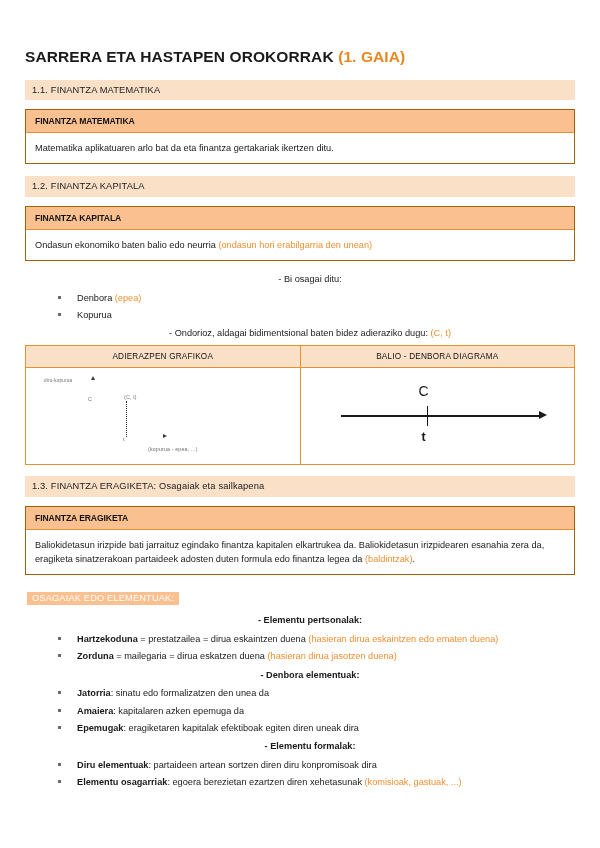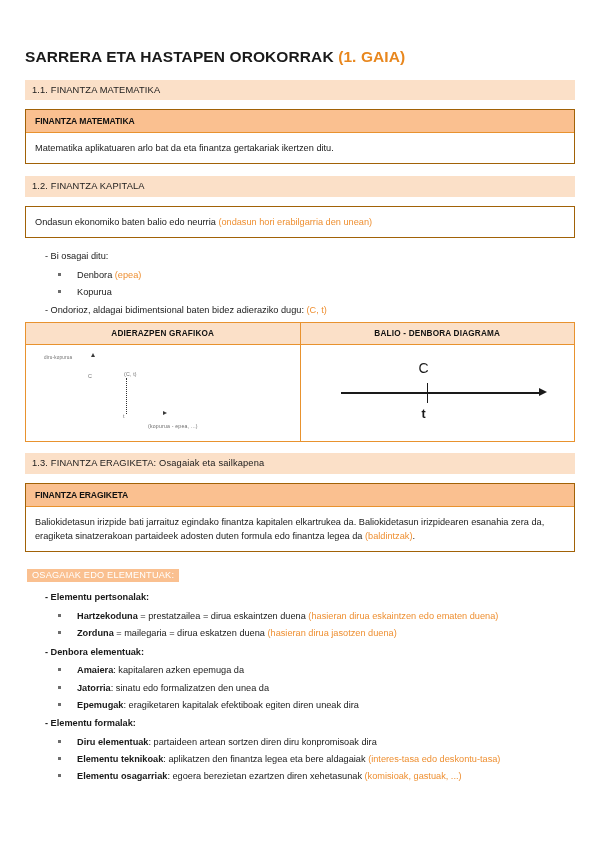--- a/index.html
+++ b/index.html
@@ -72,20 +72,21 @@
     color: #1a1a1a;
   }
   .defbox-body .accent { color: #ee8f31; }
 
   
   .dash-line {
     font-size: 9.2px;
     margin: 0 0 4px 20px;
     line-height: 1.5;
     color: #1a1a1a;
+    text-align: center;
   }
   .dash-line.bold { font-weight: bold; }
   .dash-line .accent { color: #ee8f31; }
 
   
   ul.bul {
     list-style: none;
     margin: 2px 0 5px 0;
     padding: 0 0 0 30px;
   }
@@ -148,21 +149,21 @@
   .diagram-table {
     width: 100%;
     border-collapse: collapse;
     margin: 4px 0 11px 0;
     table-layout: fixed;
   }
   .diagram-table th {
     background: #fbe0c8;
     border: 1px solid #e8922e;
     font-size: 8.2px;
-    font-weight: bold;
+    font-weight: normal;
     letter-spacing: 0.2px;
     padding: 6px 4px;
     text-align: center;
     color: #111;
   }
   .diagram-table td {
     border: 1px solid #e8922e;
     height: 96px;
     vertical-align: top;
     padding: 0;
@@ -252,20 +253,21 @@
   <div class="section-bar">1.1. FINANTZA MATEMATIKA</div>
 
   <div class="defbox">
     <div class="defbox-head">FINANTZA MATEMATIKA</div>
     <div class="defbox-body">Matematika aplikatuaren arlo bat da eta finantza gertakariak ikertzen ditu.</div>
   </div>
 
   <div class="section-bar">1.2. FINANTZA KAPITALA</div>
 
   <div class="defbox">
+    <div class="defbox-head">FINANTZA KAPITALA</div>
     <div class="defbox-body">
       <span>Ondasun ekonomiko baten balio edo neurria </span><span class="accent">(ondasun hori erabilgarria den unean)</span>
     </div>
   </div>
 
   <div class="dash-line">- Bi osagai ditu:</div>
 
   <ul class="bul">
     <li><span>Denbora </span><span class="accent">(epea)</span></li>
     <li><span>Kopurua</span><span class="accent"></span></li>
@@ -321,27 +323,26 @@
   <div><span class="hl-label">OSAGAIAK EDO ELEMENTUAK:</span></div>
 
   <div class="dash-line bold">- Elementu pertsonalak:</div>
   <ul class="bul">
     <li><b>Hartzekoduna</b><span> = prestatzailea = dirua eskaintzen duena </span><span class="accent">(hasieran dirua eskaintzen edo ematen duena)</span></li>
     <li><b>Zorduna</b><span> = mailegaria = dirua eskatzen duena </span><span class="accent">(hasieran dirua jasotzen duena)</span></li>
   </ul>
 
   <div class="dash-line bold">- Denbora elementuak:</div>
   <ul class="bul">
+    <li><b>Jatorria</b><span>: sinatu edo formalizatzen den unea da</span></li>
     <li><b>Amaiera</b><span>: kapitalaren azken epemuga da</span></li>
-    <li><b>Jatorria</b><span>: sinatu edo formalizatzen den unea da</span></li>
     <li><b>Epemugak</b><span>: eragiketaren kapitalak efektiboak egiten diren uneak dira</span></li>
   </ul>
 
   <div class="dash-line bold">- Elementu formalak:</div>
   <ul class="bul">
     <li>
       <b>Diru elementuak</b><span>: partaideen artean sortzen diren diru konpromisoak dira</span>
     </li>
-    <li><b>Elementu teknikoak</b><span>: aplikatzen den finantza legea eta bere aldagaiak </span><span class="accent">(interes-tasa edo deskontu-tasa)</span></li>
     <li><b>Elementu osagarriak</b><span>: egoera berezietan ezartzen diren xehetasunak </span><span class="accent">(komisioak, gastuak, ...)</span></li>
   </ul>
 
 </div>
 
 </body></html>

